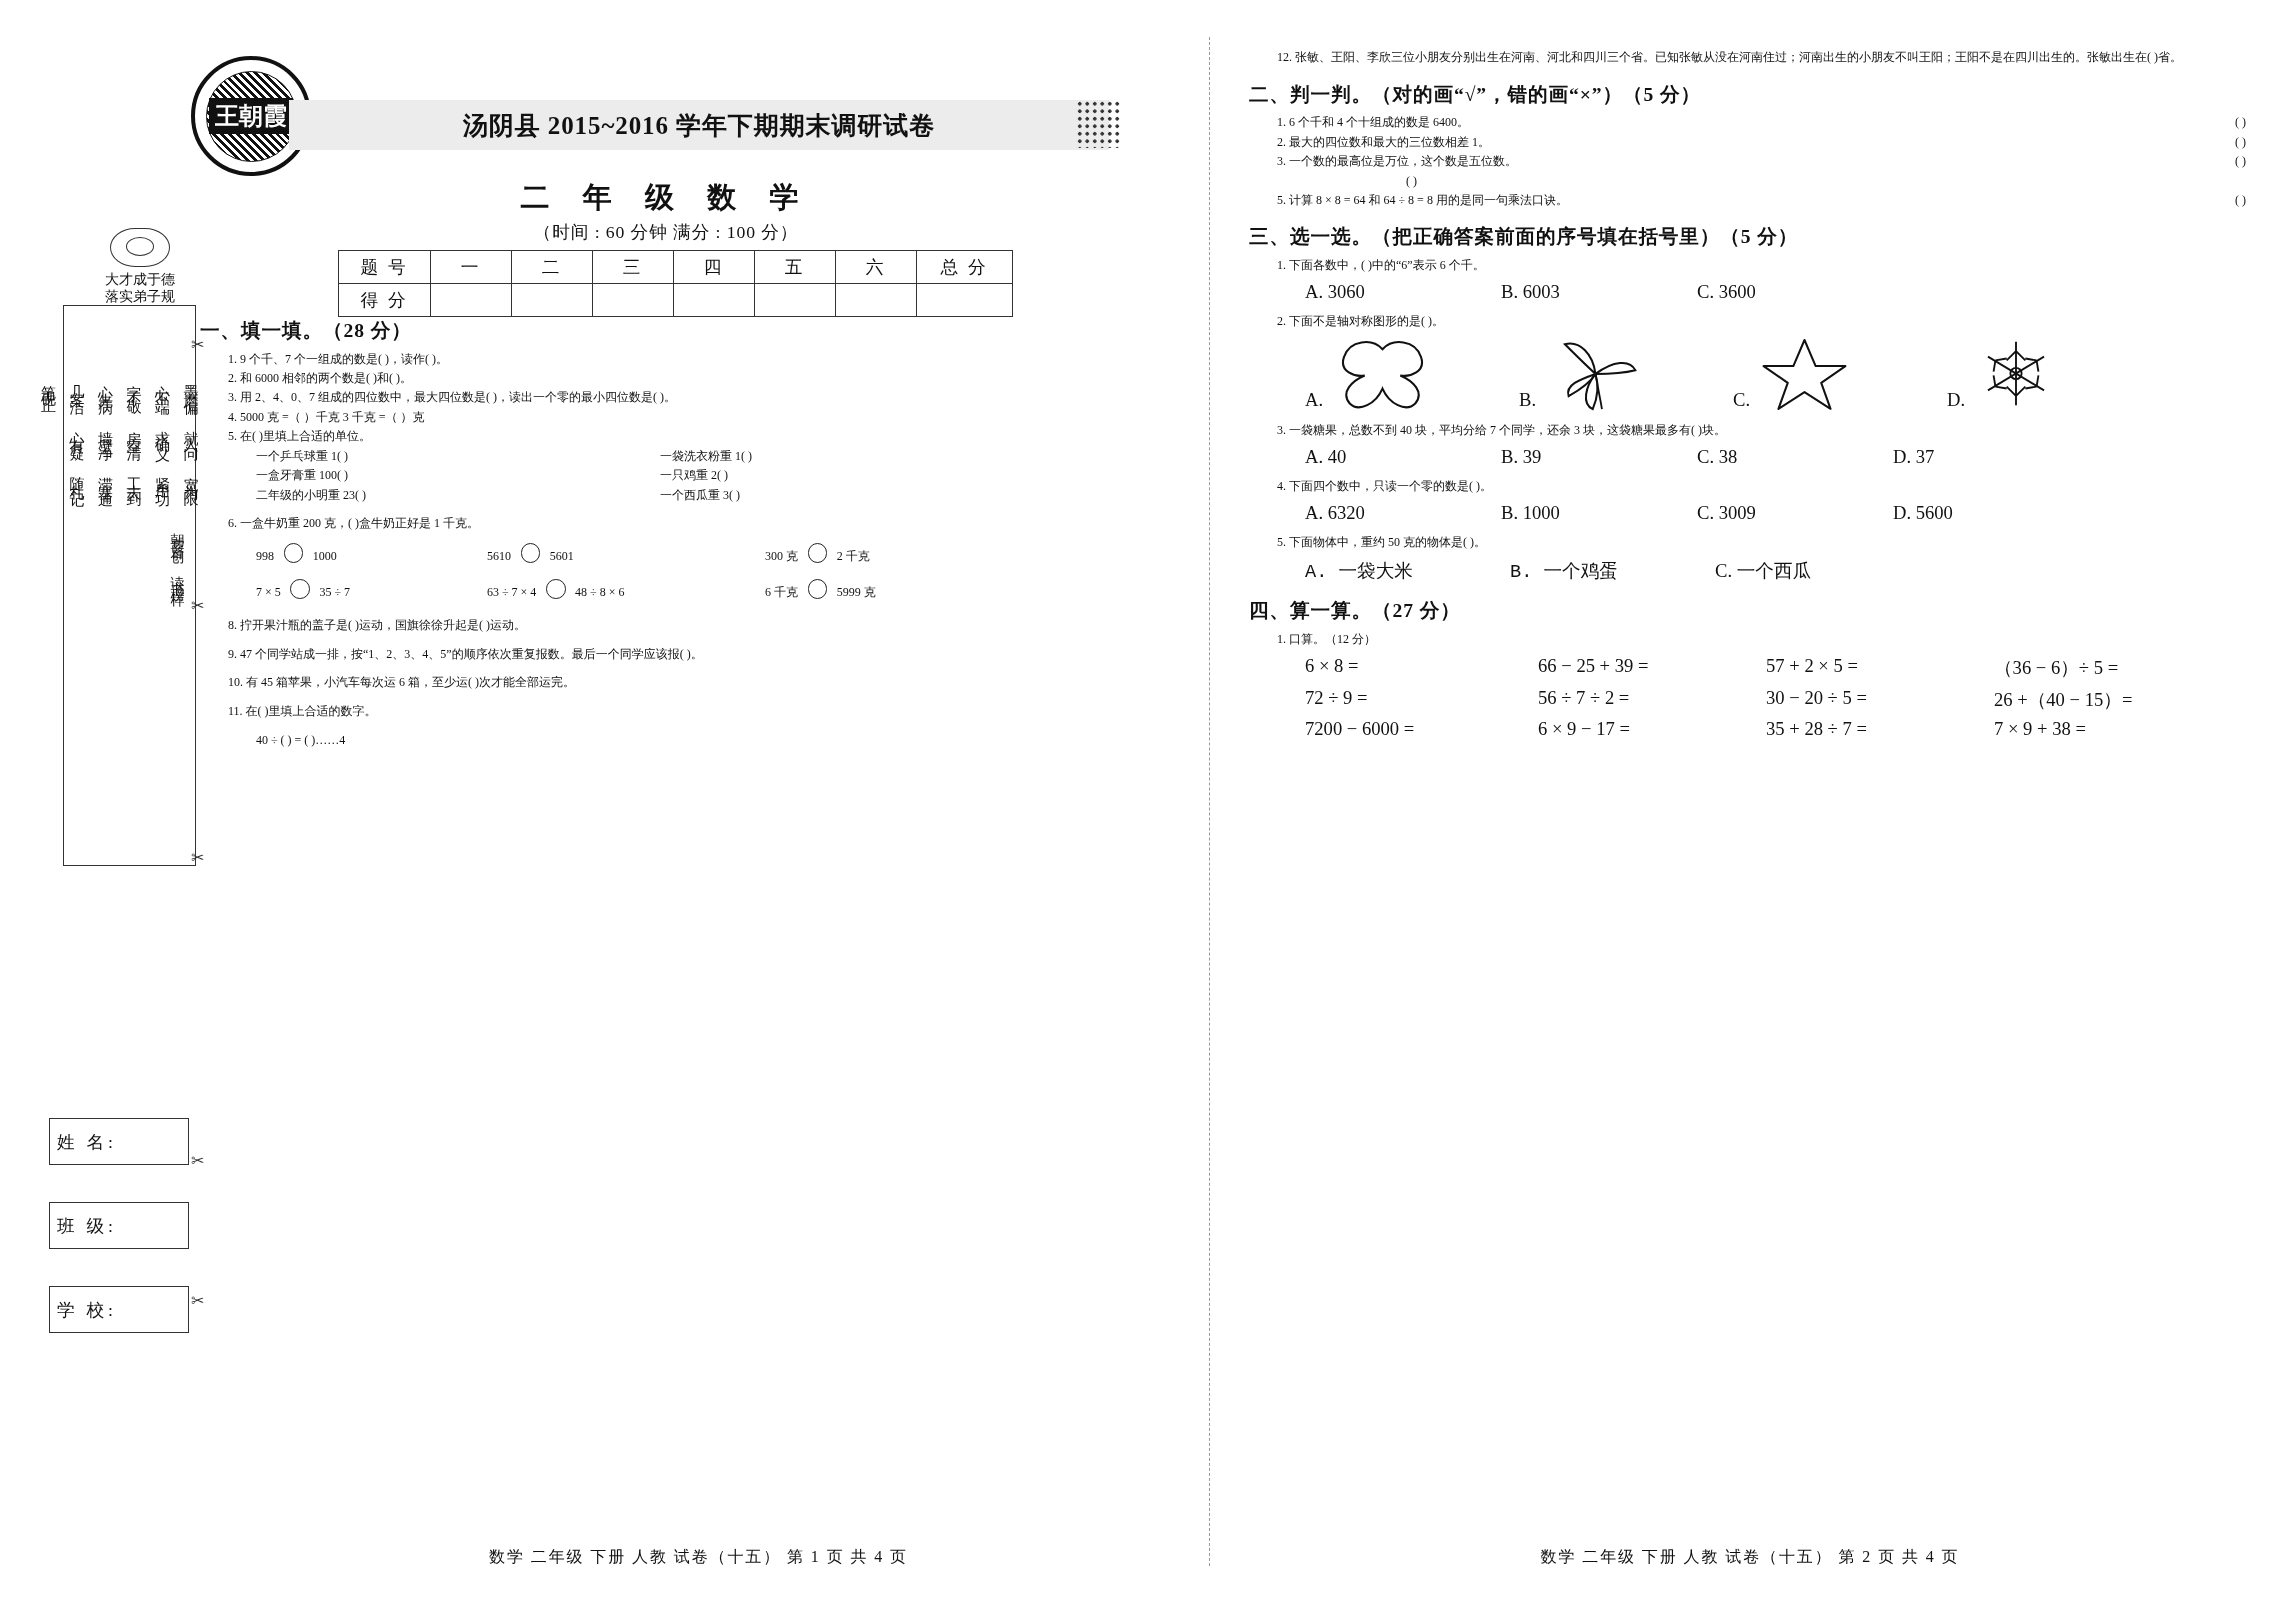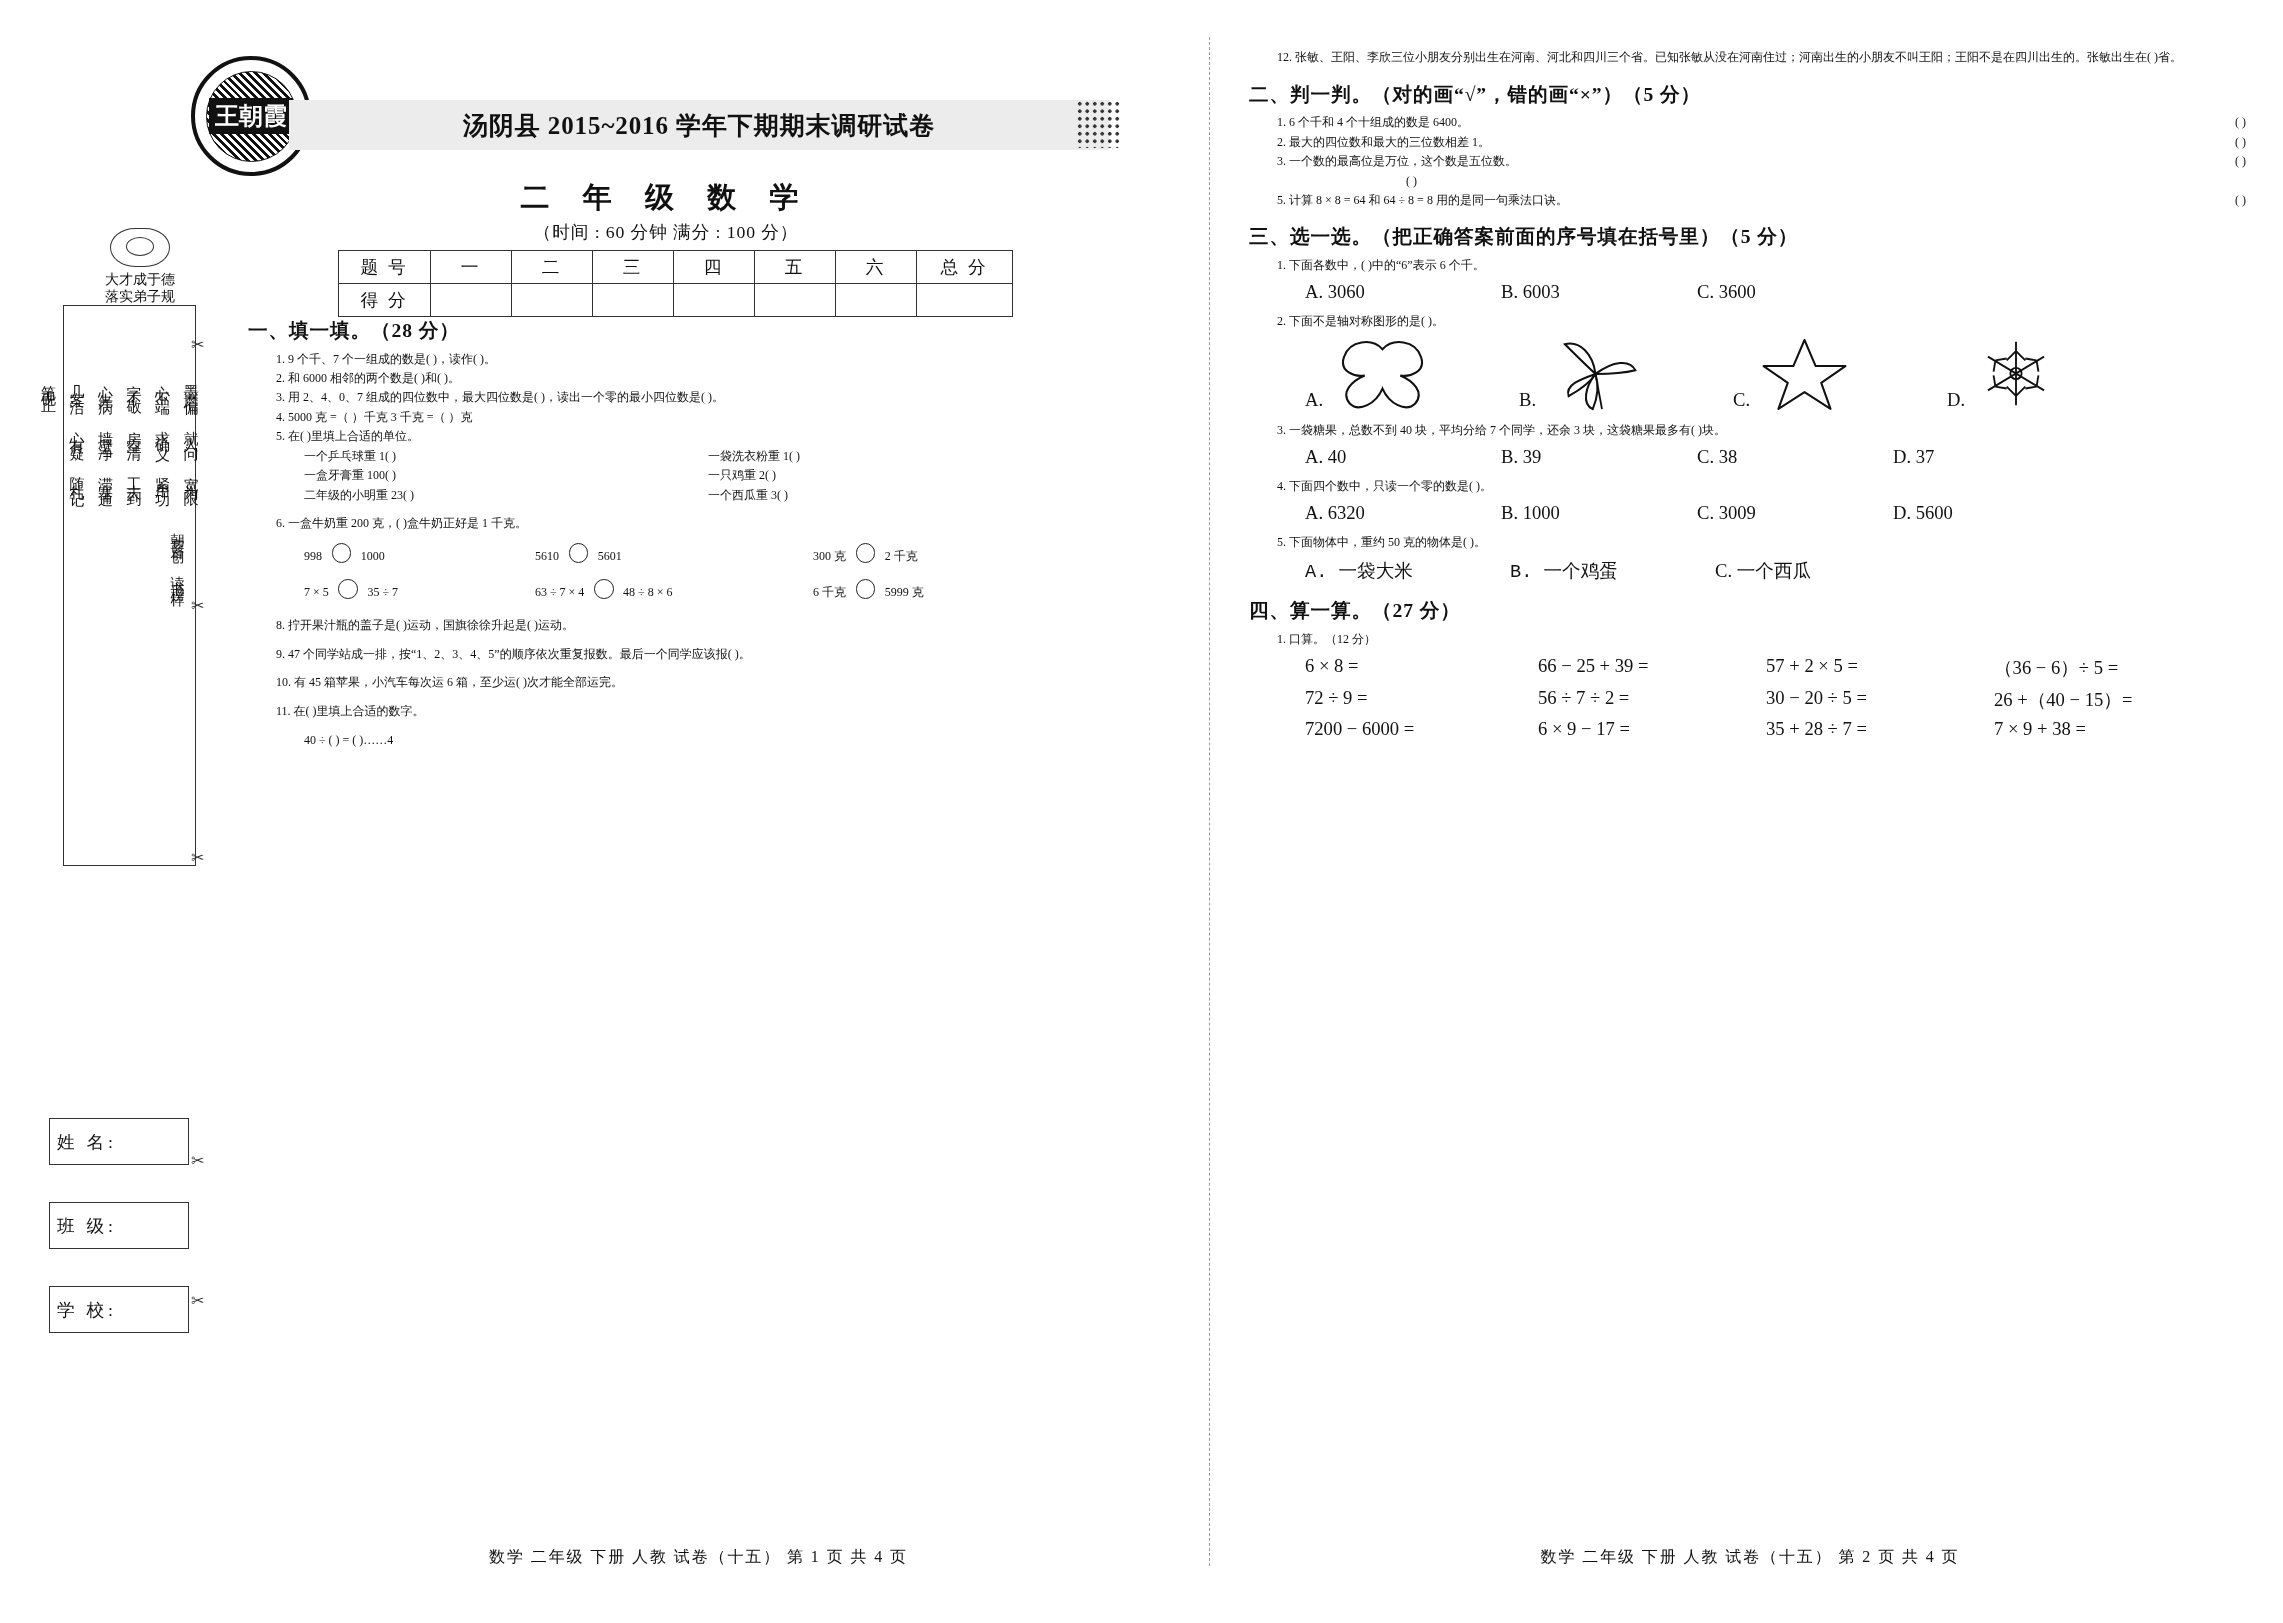--- a/index.html
+++ b/index.html
@@ -54,21 +54,21 @@
 
   
   .sec-h{font-size:19.6px;font-weight:bold;letter-spacing:0.9px;}
   .q{font-size:12px;line-height:1.62;}
   .indent{padding-left:28px;}
   .indent2{padding-left:56px;}
   .circ{display:inline-block;width:17.7px;height:17.7px;border:1.4px solid #222;border-radius:50%;vertical-align:-2.8px;margin:0 6.5px;}
   .row{display:flex;}
   .footer{position:absolute;bottom:17px;width:100%;text-align:center;font-size:16px;letter-spacing:1.9px;}
 
-  .content-left{position:absolute;left:0;top:280px;width:988px;margin-left:48px;}
+  .content-left{position:absolute;left:0;top:280px;width:988px;}
   .content-right{position:absolute;left:0;top:11.2px;width:997px;}
 
   .blk{margin-bottom:3.7px;}
   .mt6{margin-top:5.6px;}
   .mt10{margin-top:9.3px;}
   .mt14{margin-top:13px;}
 
   .opt-row{display:flex;font-size:18.6px;margin-top:5.6px;}
   .opt-row > div{}
   .w-b{width:196px;}

